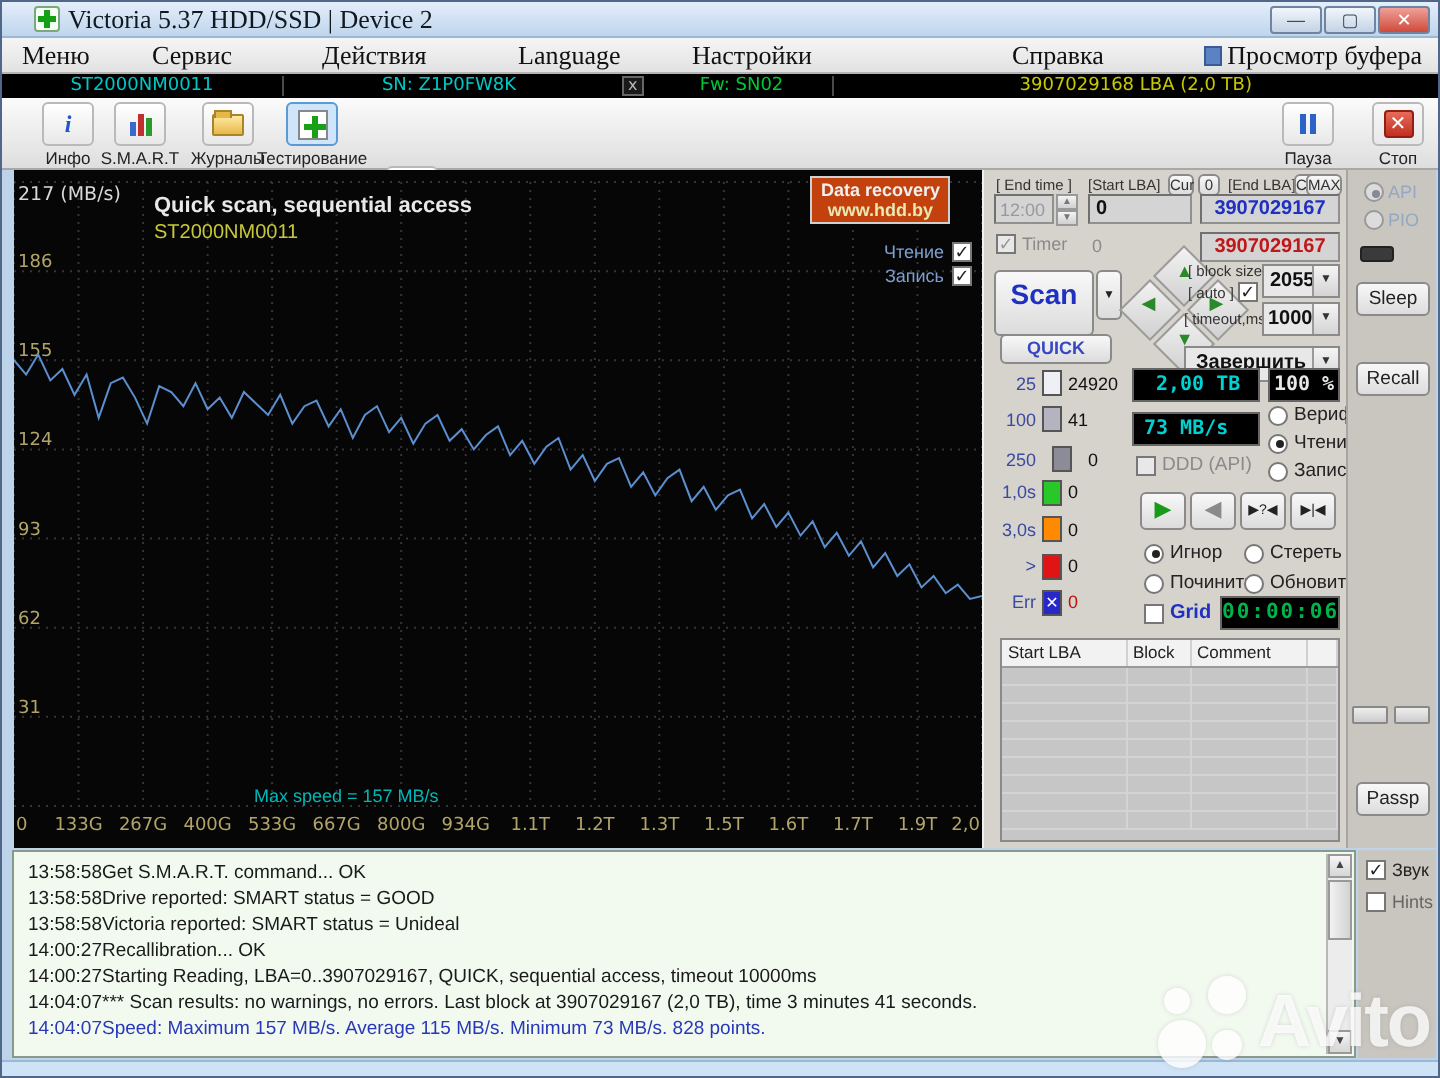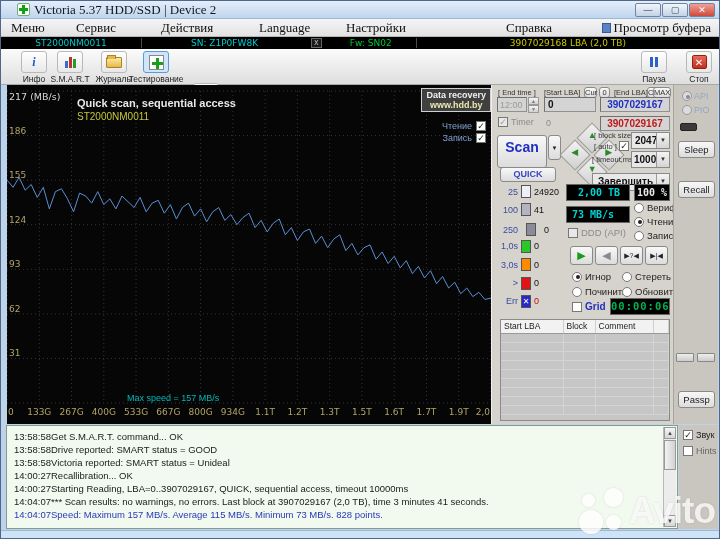--- a/index.html
+++ b/index.html
@@ -56,21 +56,21 @@
   .ico-editor { width:15px; height:14px; border:1px solid #777;
     background:repeating-linear-gradient(#ddd 0 2px,#999 2px 3px), #ccc; }
   .tb-right { position:absolute; top:2px; display:flex; flex-direction:column; align-items:center; width:40px; }
   .ico-pause { display:flex; gap:2px; } .ico-pause i { display:block; width:3px; height:10px; background:#2a62c8; }
   .ico-stop { color:#fff; background:linear-gradient(#e86a5a,#c03020); width:15px; height:14px; border:1px solid #902010; border-radius:2px; font-size:10px; font-weight:bold; line-height:13px; text-align:center; }
 
   
   .graph { position:absolute; left:6px; top:84px; width:484px; height:339px; background:#060606; }
   .g-title { position:absolute; left:70px; top:12px; font-size:11px; font-weight:bold; color:#e8e8e8; }
   .g-sub { position:absolute; left:70px; top:26px; font-size:10px; color:#c8c83a; }
-  .g-banner { position:absolute; right:0; top:3px; border:1px solid #d0d0d0; background:#404040; padding:1px 4px; text-align:center; }
+  .g-banner { position:absolute; right:16px; top:3px; border:1px solid #d0d0d0; background:#c2410c; padding:1px 4px; text-align:center; }
   .g-banner .b1 { font-size:9px; font-weight:bold; color:#f0f0f0; }
   .g-banner .b2 { font-size:9px; font-weight:bold; color:#e8e8b0; }
   .legend { position:absolute; right:5px; top:36px; display:flex; flex-direction:column; gap:2px; align-items:flex-end; }
   .leg-row { display:flex; align-items:center; gap:4px; }
   .leg-lbl { font-size:9px; color:#7da0d0; }
   .g-max { position:absolute; left:120px; bottom:21px; font-size:9px; color:#00b8b8; }
 
   
   .check { width:10px; height:10px; background:#fff; border:1px solid #777; font-size:9px; line-height:9px; text-align:center; color:#222; }
   .check.dim { color:#999; background:#e8e8e8; }
@@ -342,21 +342,21 @@
       <div class="diamond-btn" style="left:17px;top:34px">
           <span>▼</span>
         </div>
     </div>
 
     <div class="p-abs tiny" style="left:102px;top:46px">[ block size ]</div>
     <div class="p-abs" style="left:102px;top:56px;display:flex;gap:2px;align-items:center">
       <span class="tiny">[ auto ]</span>
       <span class="check">✓</span>
     </div>
-    <div class="p-abs combo" style="left:139px;top:47px;width:39px;height:17px;line-height:15px;padding-left:3px"><span>2047</span><span class="arr">▼</span></div>
+    <div class="p-abs combo" style="left:139px;top:47px;width:39px;height:17px;line-height:15px;padding-left:3px"><span>2055</span><span class="arr">▼</span></div>
     <div class="p-abs tiny" style="left:100px;top:70px">[ timeout,ms ]</div>
     <div class="p-abs combo" style="left:139px;top:66px;width:39px;height:17px;line-height:15px;padding-left:2px"><span>10000</span><span class="arr">▼</span></div>
     <div class="p-abs combo" style="left:100px;top:88px;width:78px;height:18px;line-height:16px;padding-left:5px"><span>Завершить</span><span class="arr">▼</span></div>
 
     <div id="latency">
         <div class="lat-row" style="left: 4px; top: 100px;">
           <span class="lat-lbl">25</span>
           <span class="lat-block" style="background: rgb(238, 240, 246);"></span>
           <span class="lat-count">24920</span>
         </div>

